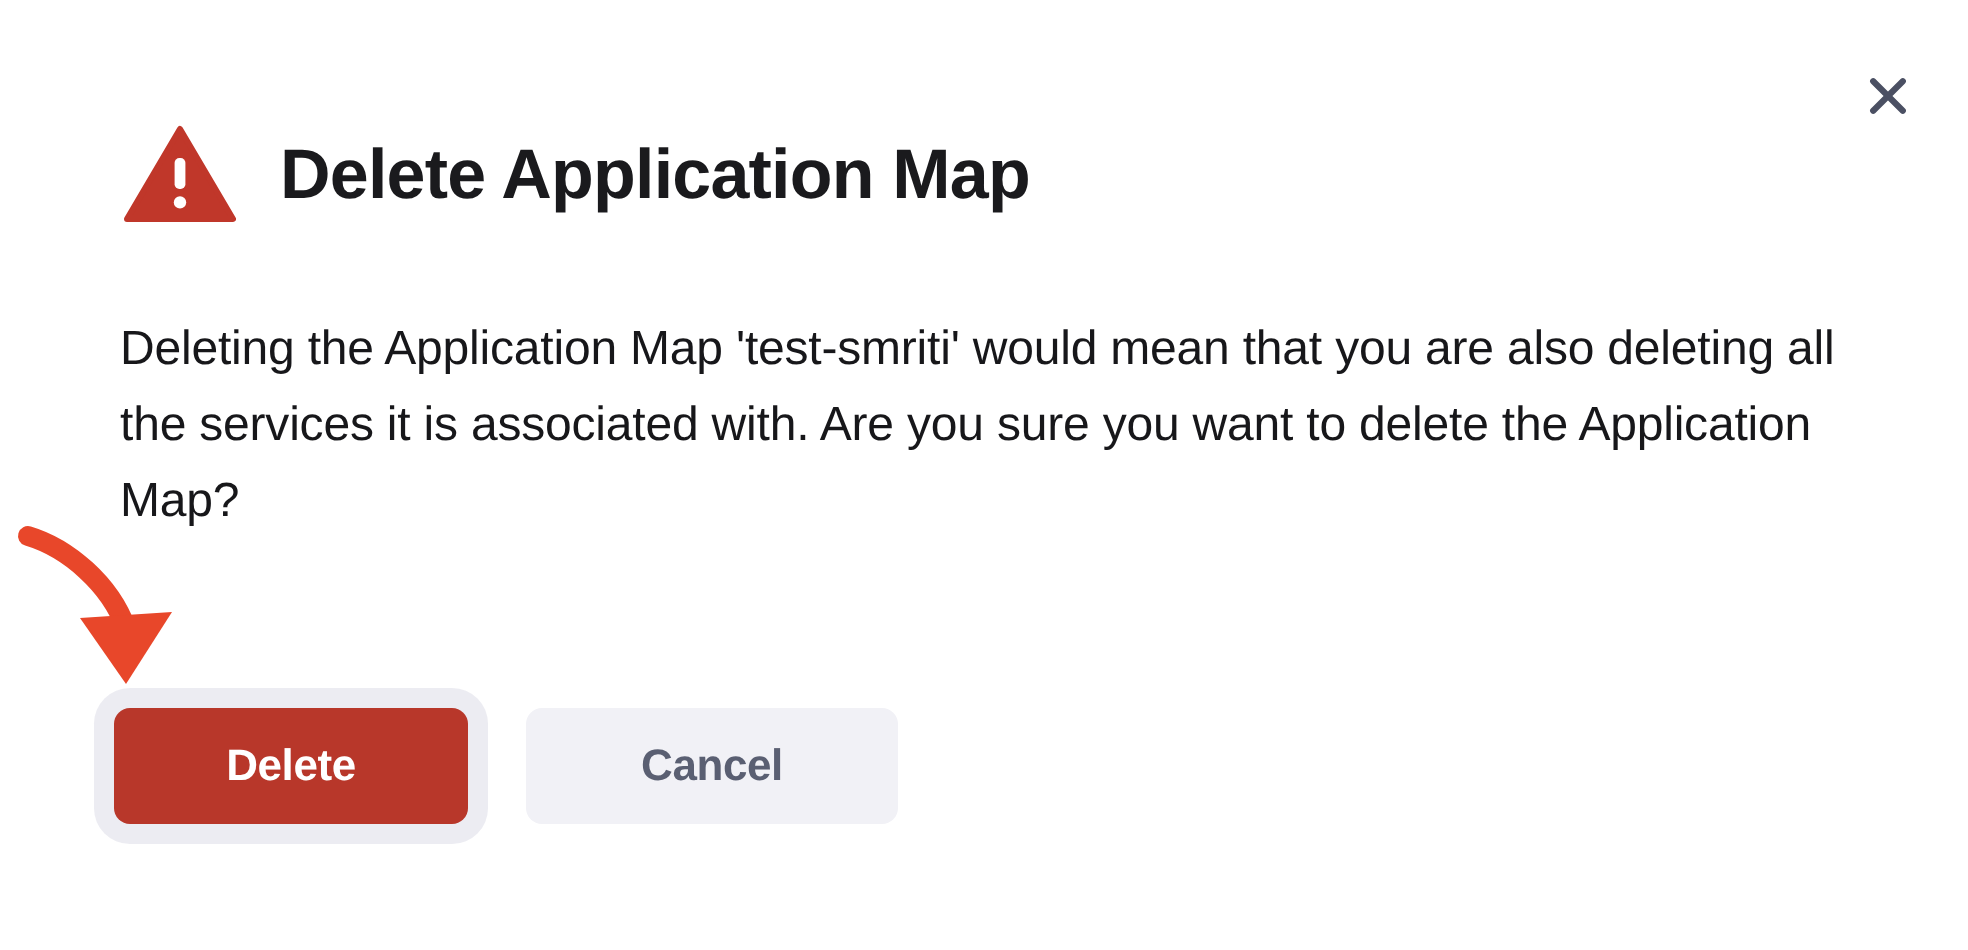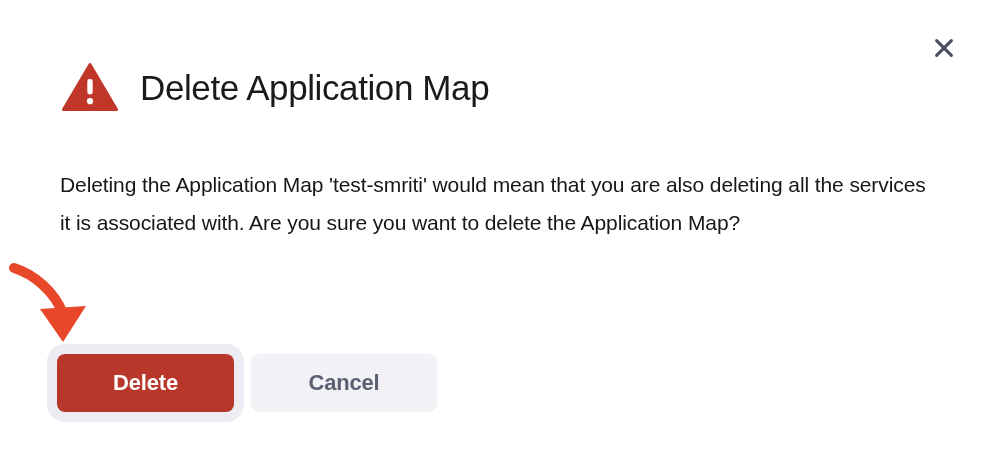--- a/index.html
+++ b/index.html
@@ -49,47 +49,47 @@
     gap: 22px;
   }
   #warning-icon {
     width: 56px;
     height: 50px;
     flex: 0 0 auto;
     display: block;
   }
   #title {
     font-size: 35px;
-    font-weight: normal;
+    font-weight: bold;
     color: #1a1a1d;
     letter-spacing: -0.4px;
     line-height: 1;
     white-space: nowrap;
   }
 
   
   #body-text {
     position: absolute;
     left: 60px;
-    top: 166px;
+    top: 156px;
     width: 880px;
-    font-size: 21px;
+    font-size: 24px;
     line-height: 38px;
     color: #17171a;
     letter-spacing: -0.1px;
   }
 
   
   #actions {
     position: absolute;
     left: 57px;
     top: 354px;
     display: flex;
     align-items: flex-start;
-    gap: 17px;
+    gap: 29px;
   }
 
   .btn {
     border: none;
     border-radius: 8px;
     font-family: "Liberation Sans", sans-serif;
     font-size: 22px;
     font-weight: bold;
     letter-spacing: -0.2px;
     cursor: pointer;

